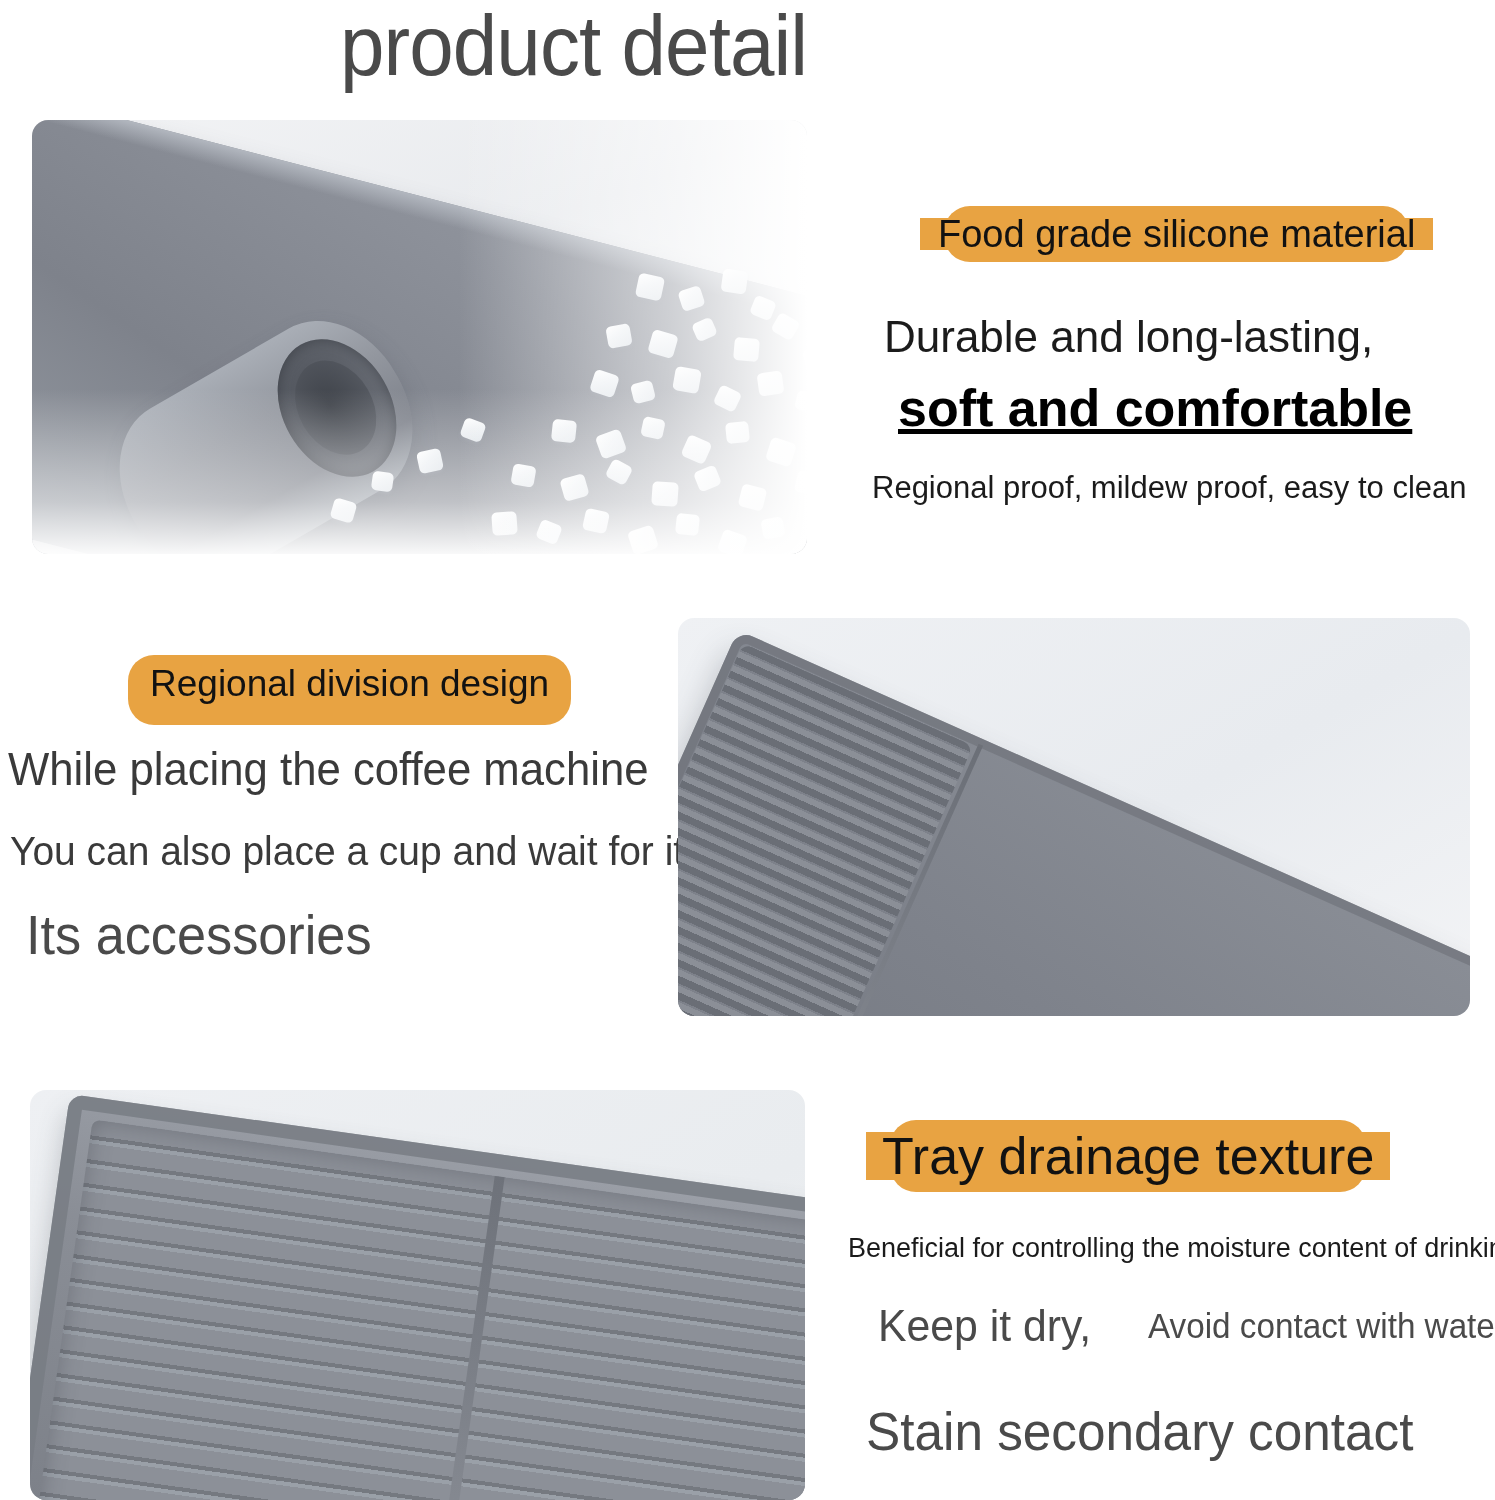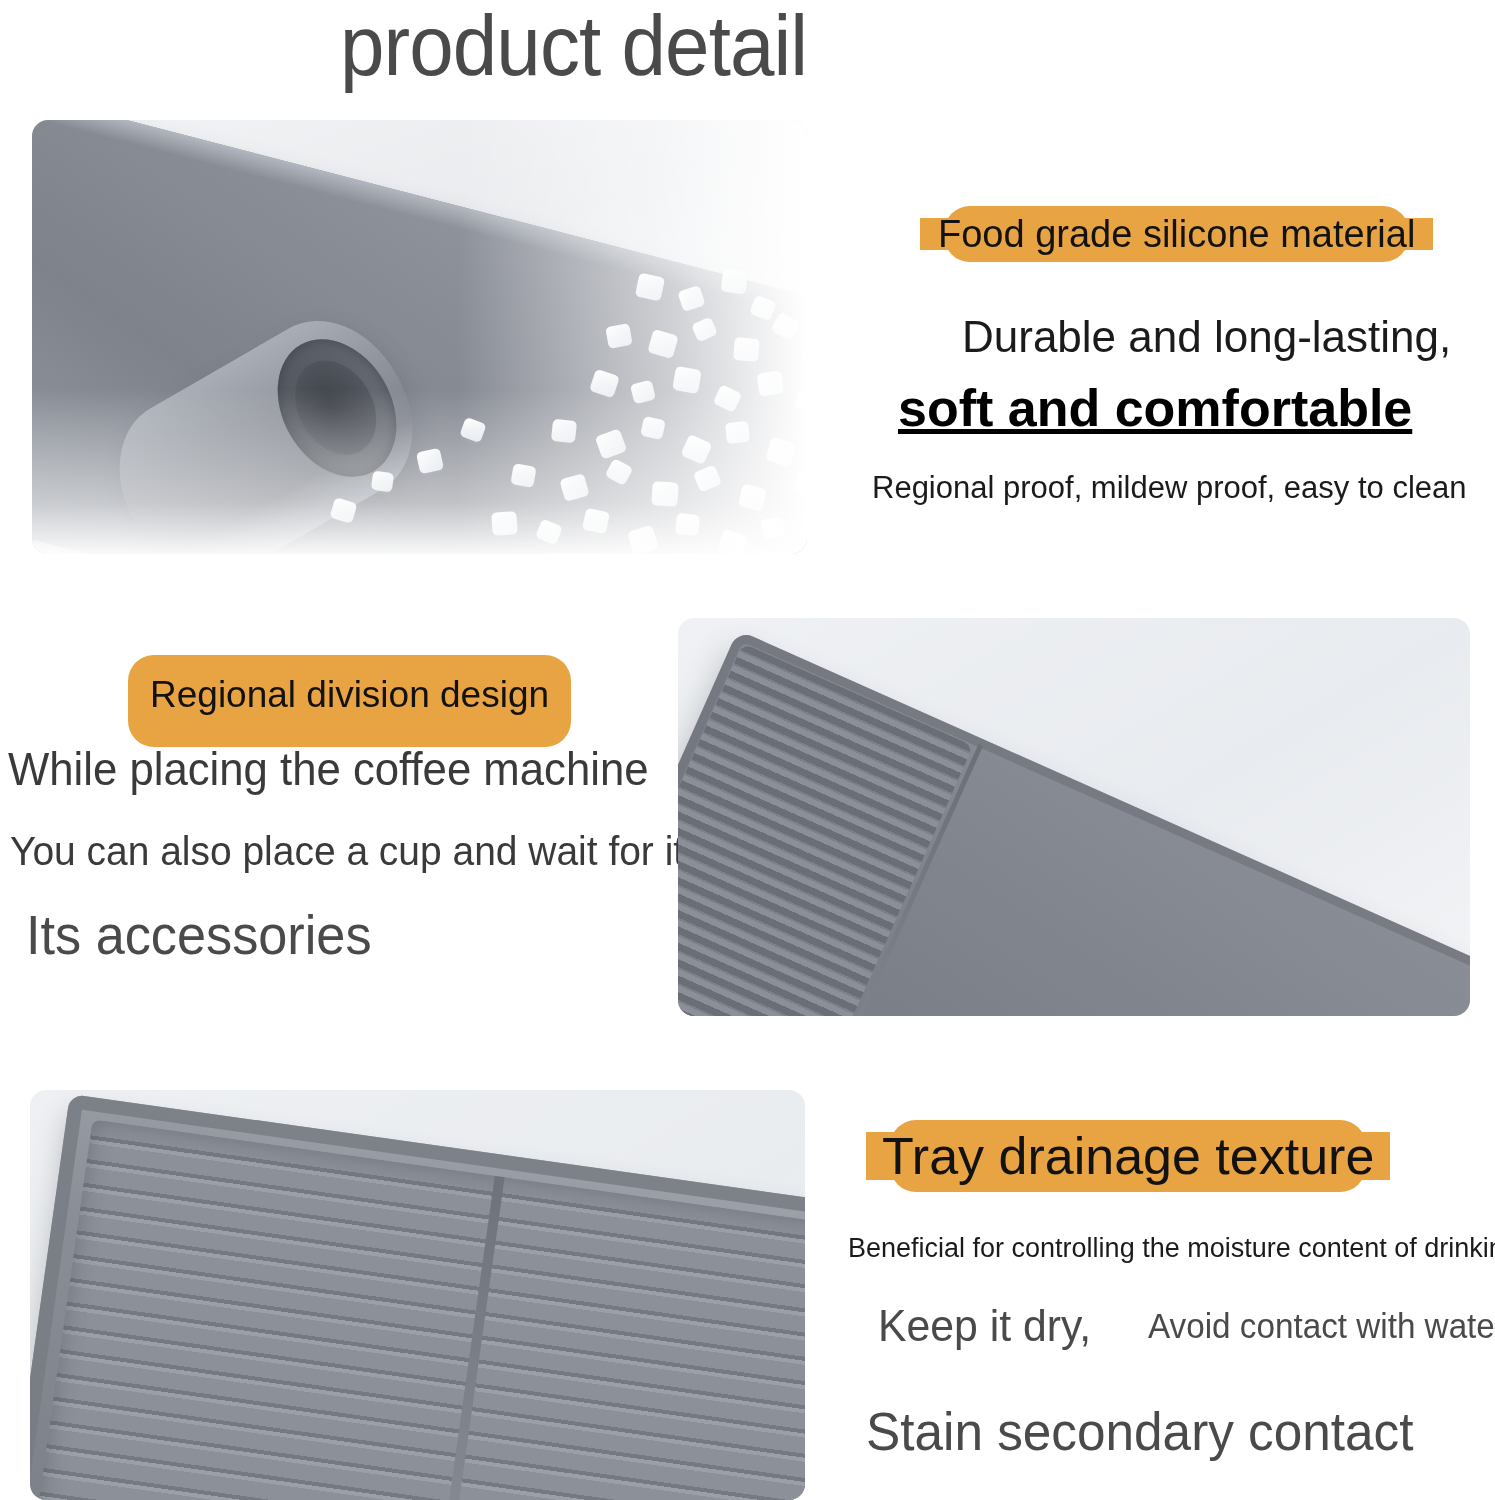--- a/index.html
+++ b/index.html
@@ -240,27 +240,27 @@
       <div class="pellet" style="left: 772px; top: 228px; width: 22px; height: 20px; transform: rotate(-16deg);"></div>
     </div>
 </div>
 
 <div class="badge" id="badge-1" style="left:920px; top:206px; height:56px; padding:0 18px;">
   <div class="tab"></div>
     <div class="band"></div>
   <span class="btext" style="font-size:38px;line-height:56px;">Food grade silicone material</span>
 </div>
 
-<div class="txt t-dark" style="left:962px; top:312px; font-size:44px;">Durable and long-lasting,</div>
+<div class="txt t-dark" style="left:884px; top:312px; font-size:44px;">Durable and long-lasting,</div>
 
 <div class="txt t-black" style="left:898px; top:378px; font-size:52px;text-decoration:underline;">soft and comfortable</div>
 
 <div class="txt t-dark" style="left:872px; top:470px; font-size:31px;">Regional proof, mildew proof, easy to clean</div>
 
-<div class="badge pill" id="badge-2" style="left:128px; top:655px; height:62px; padding:15px 22px;">
+<div class="badge pill" id="badge-2" style="left:128px; top:655px; height:62px; padding:4px 22px;">
   <div class="tab"></div>
   <span class="btext" style="font-size:37px;line-height:50px;">Regional division design</span>
 </div>
 
 <div class="txt t-gray2 squeeze" style="left:8px; top:742px; font-size:46px;">While placing the coffee machine</div>
 
 <div class="txt t-gray2 squeeze" style="left:10px; top:828px; font-size:41px;">You can also place a cup and wait for it</div>
 
 <div class="txt t-gray squeeze" style="left:26px; top:903px; font-size:55px;">Its accessories</div>
 

